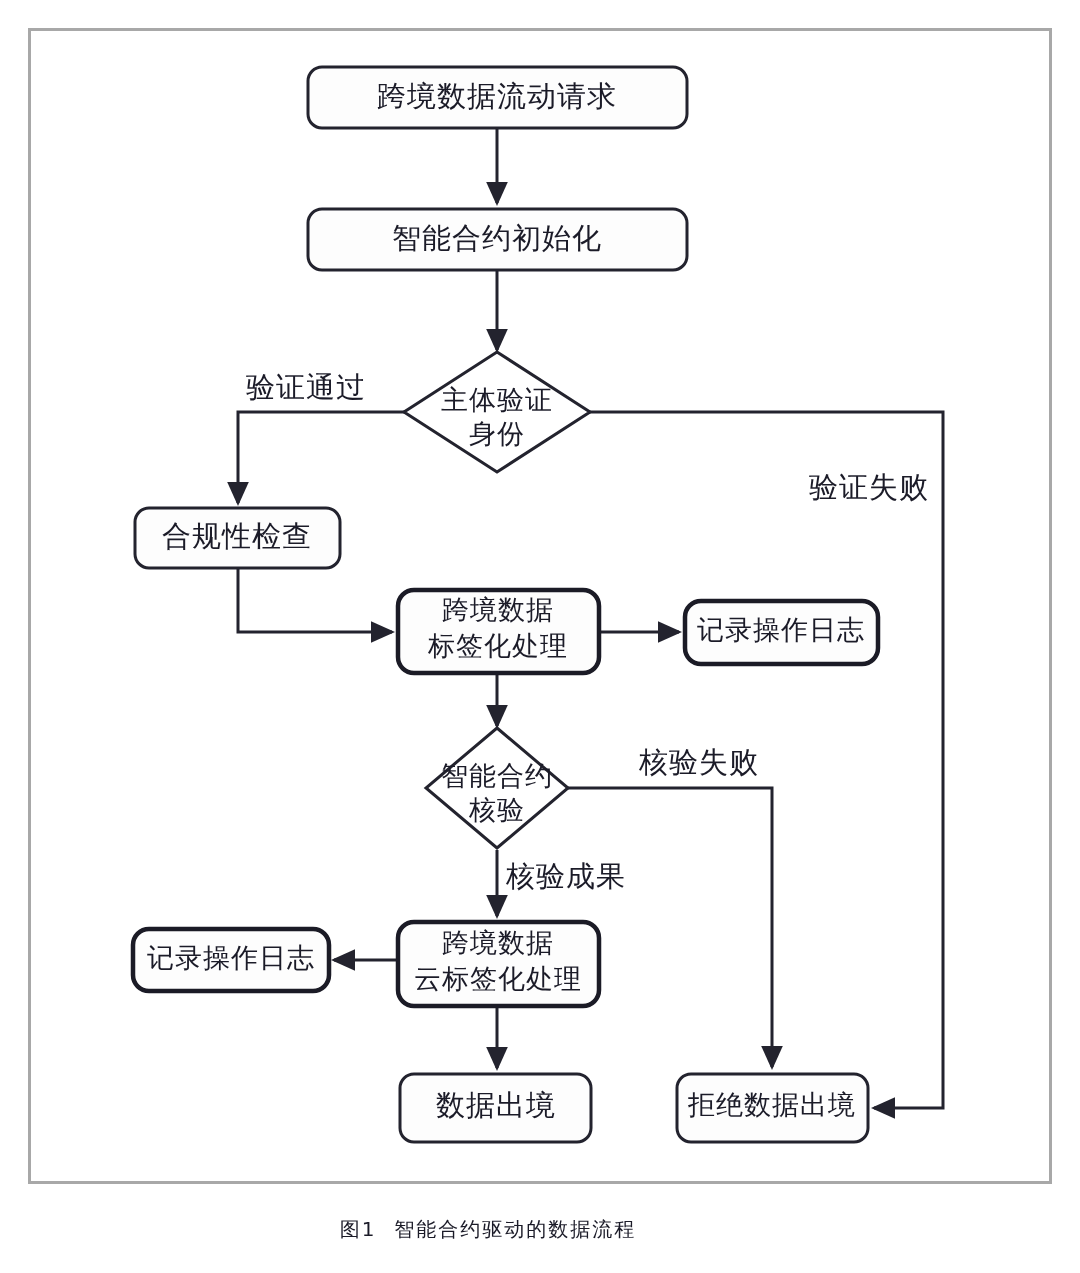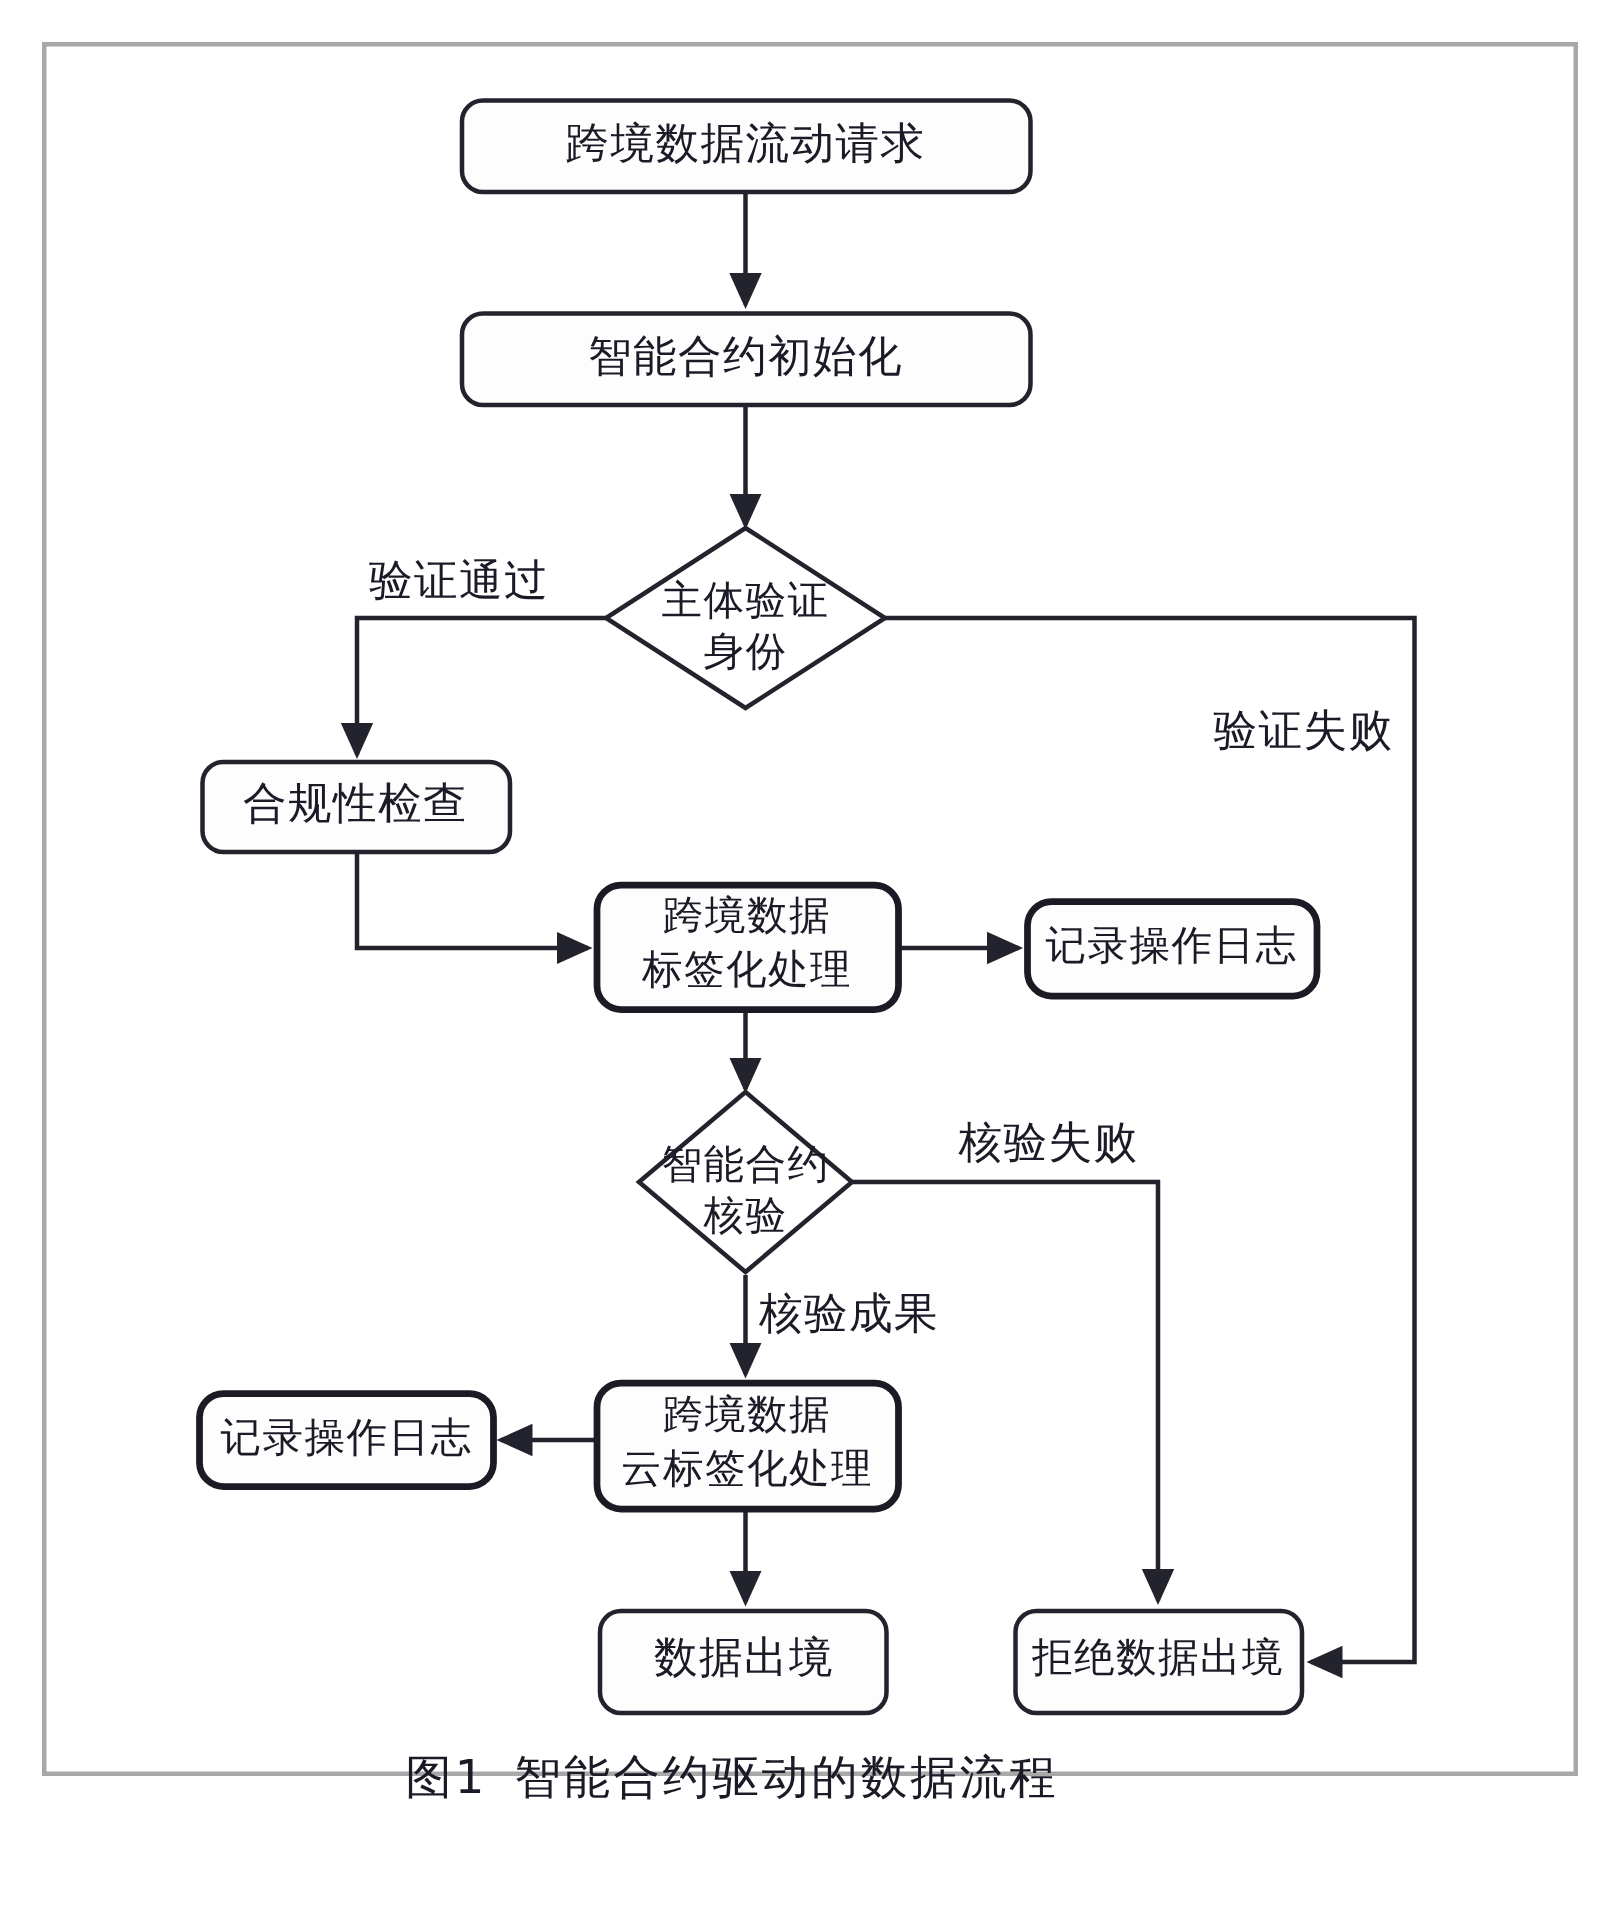--- a/index.html
+++ b/index.html
@@ -78,25 +78,25 @@
   .connector {
     fill: none;
     stroke: #23232e;
     stroke-width: 3;
     stroke-linejoin: miter;
     stroke-linecap: butt;
   }
   .caption {
     position: absolute;
     left: 0;
-    top: 1164px;
+    top: 1216px;
     width: 976px;
     text-align: center;
     font-family: "DejaVu Sans", "Liberation Sans", sans-serif;
-    font-size: 31px;
+    font-size: 20px;
     color: #1b1b28;
     letter-spacing: 2px;
   }
   .caption .cap-index { margin-right: 18px; }
 </style>
 </head>
 <body>
 
 <div id="figure-root">
 

